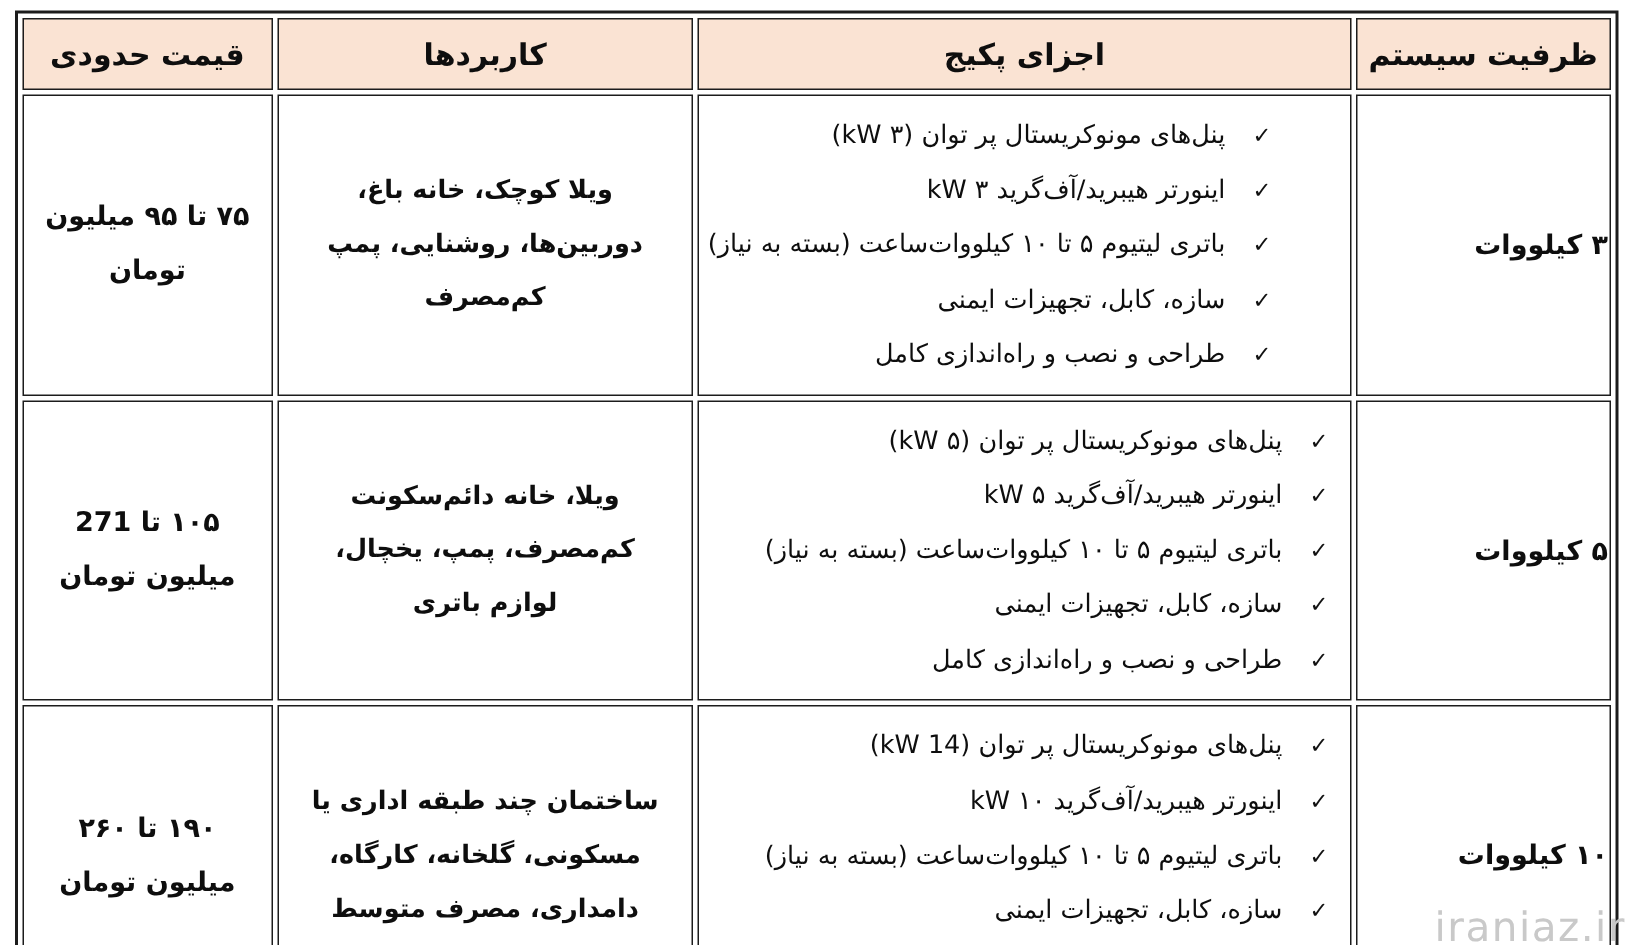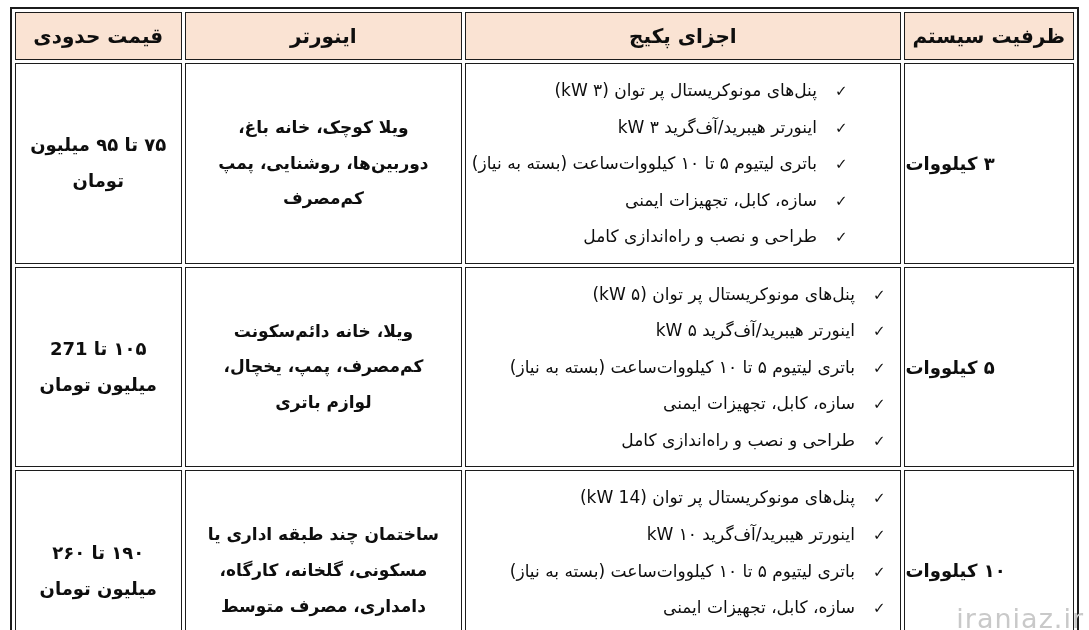--- a/index.html
+++ b/index.html
@@ -40,21 +40,21 @@
   }
   thead th {
     background: #fae3d3;
     font-size: 20px;
     font-weight: bold;
     height: 42px;
     text-align: center;
     padding: 2px 6px;
   }
   td.capacity {
-    text-align: left;
+    text-align: right;
     font-weight: bold;
     font-size: 18px;
     margin-top: 44px;
   }
   td.price {
     text-align: center;
     font-weight: bold;
     font-size: 18px;
     line-height: 2.0;
     padding: 0 14px;
@@ -103,21 +103,21 @@
     <colgroup>
       <col class="c-capacity">
       <col class="c-components">
       <col class="c-applications">
       <col class="c-price">
     </colgroup>
     <thead>
       <tr>
         <th>ظرفیت سیستم</th>
         <th>اجزای پکیج</th>
-        <th>اینورتر</th>
+        <th>کاربردها</th>
         <th>قیمت حدودی</th>
       </tr>
     </thead>
     <tbody>
 
       <tr class="row-0">
         <td class="capacity">۳ کیلووات</td>
         <td class="components">
           <div class="comp-line">
             <span class="check">✓</span>

